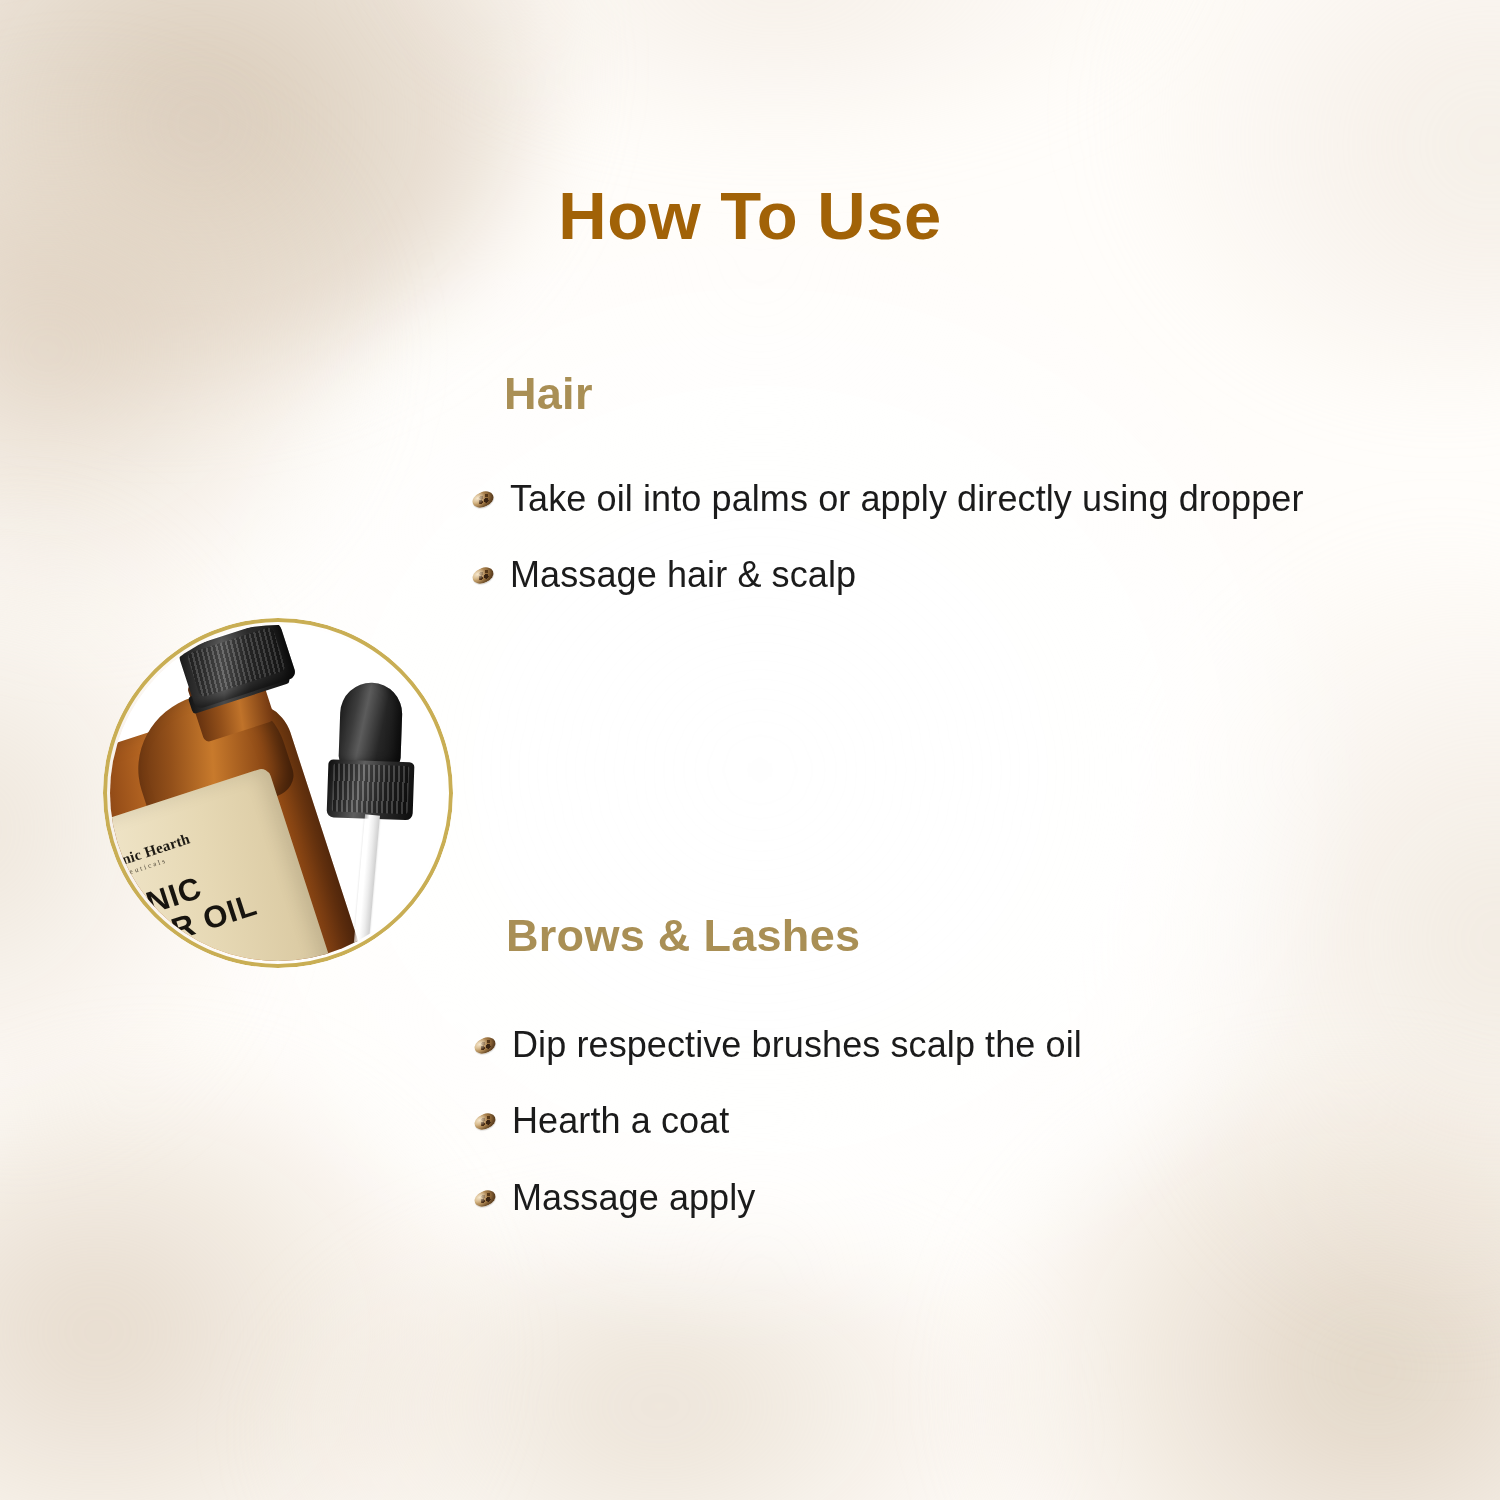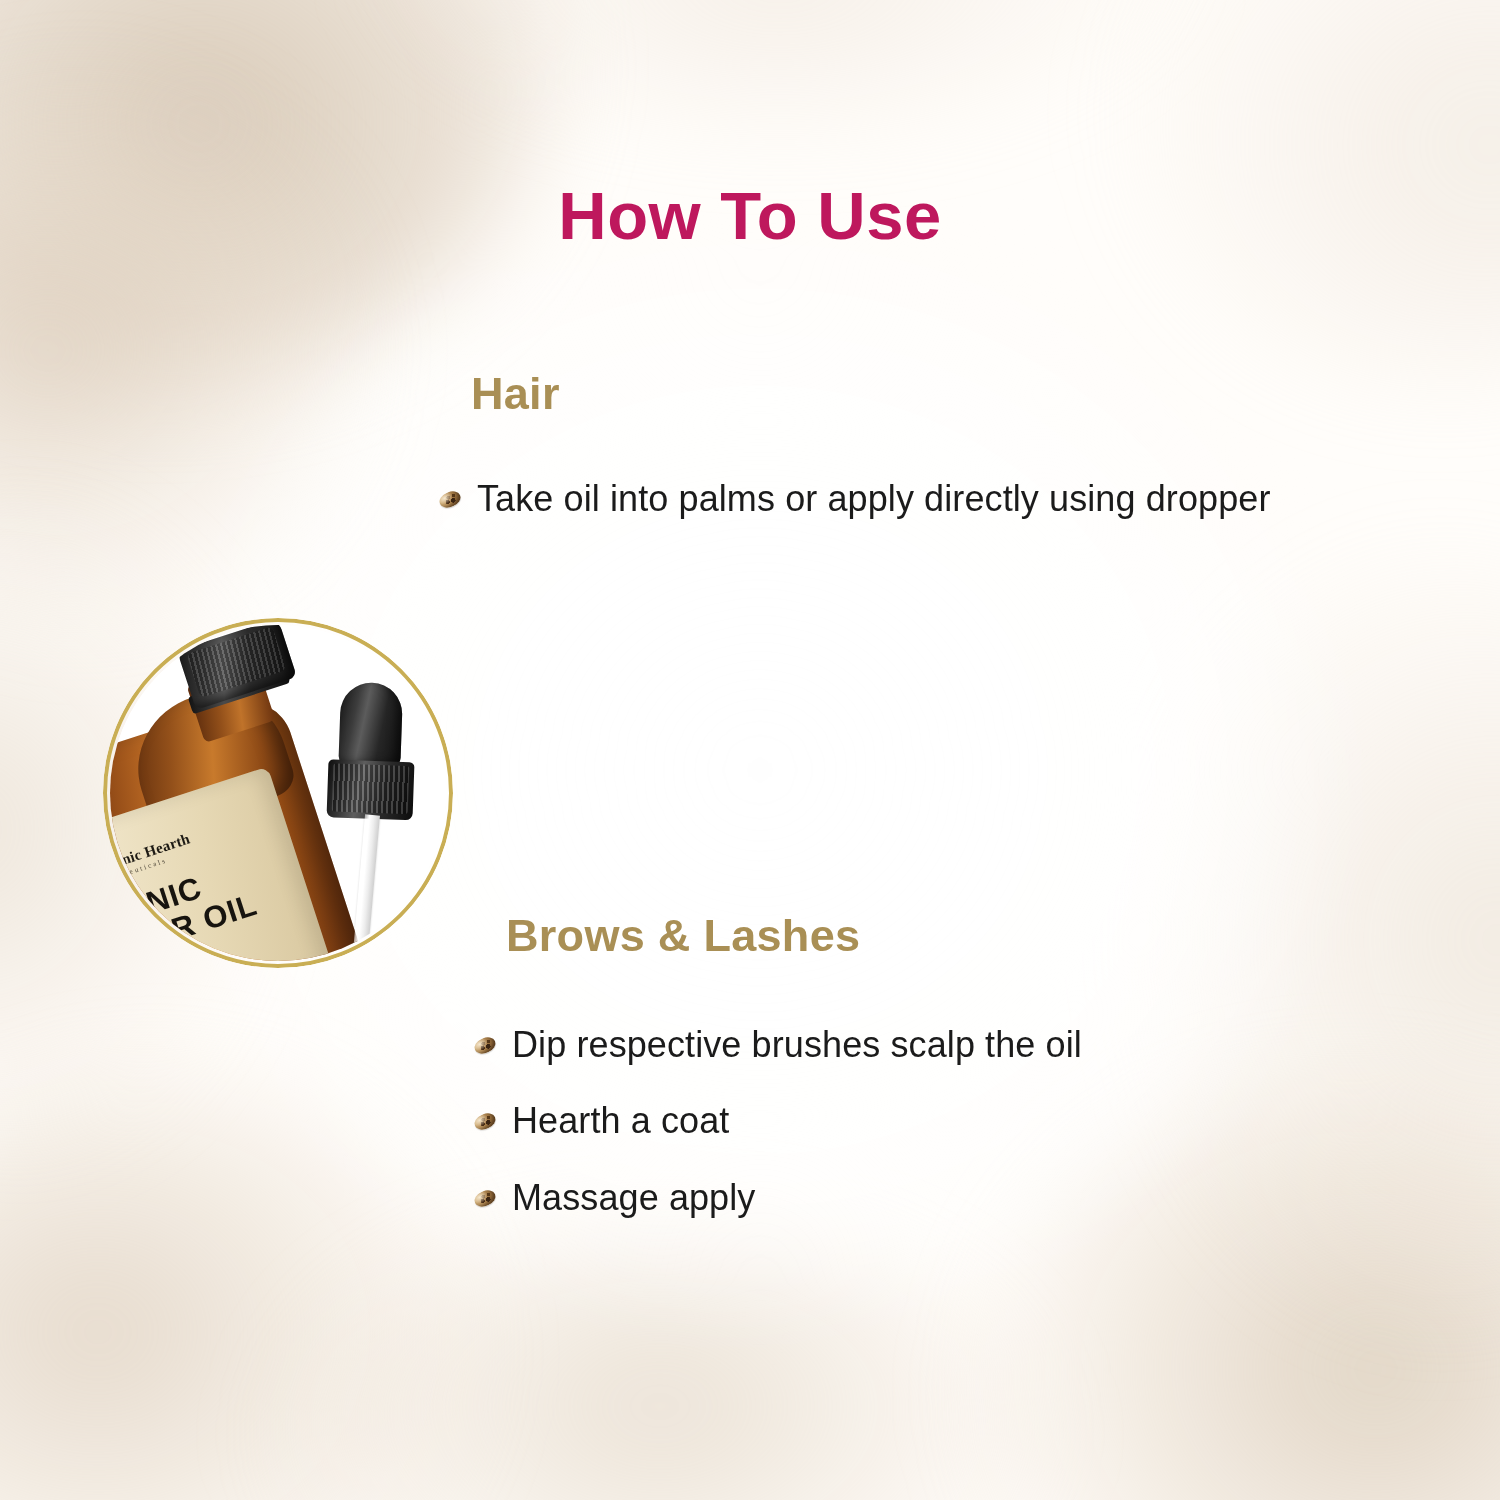--- a/index.html
+++ b/index.html
@@ -61,21 +61,21 @@
 
   
   .page-title {
     position: absolute;
     left: 0; right: 0;
     top: 132px;
     text-align: center;
     font-size: 67px;
     font-weight: 700;
     letter-spacing: .5px;
-    color: #be185d;
+    color: #a16207;
     font-family: "Liberation Sans", sans-serif;
   }
 
   
   .section { position: absolute; }
   #section-hair   { left: 0; top: 300px;  width: 1500px; height: 420px; }
   #section-brows  { left: 0; top: 852px;  width: 1500px; height: 420px; }
 
   
   .medallion {
@@ -237,21 +237,21 @@
     position:absolute; left: 54px; top: 132px;
     width: 15px; height: 168px;
     background: linear-gradient(90deg, rgba(255,255,255,.55) 0%, #ffffff 30%, #ededed 62%, #cfcfcf 100%);
     border-radius: 0 0 7px 7px;
     transform: rotate(3deg);
     box-shadow: 0 0 2px rgba(0,0,0,.18);
   }
 
   
   .text-col { position: absolute; }
-  #hair-text  { left: 471px; top: 68px;  width: 960px; }
+  #hair-text  { left: 504px; top: 68px;  width: 960px; }
   #brows-text { left: 506px; top: 58px;  width: 960px; }
 
   .section-heading {
     font-size: 45px;
     font-weight: 700;
     color: #a98f55;
     letter-spacing: .3px;
     margin: 0 0 58px 0;
     font-family: "Liberation Sans", sans-serif;
   }
@@ -352,20 +352,24 @@
       <div class="medallion-ring"></div>
     </div>
 
     <div class="text-col" id="hair-text">
       <h2 class="section-heading">Hair</h2>
       <ul class="bullet-list">
         <li class="bullet-item">
           <span class="bean-icon"></span>
           <span class="bullet-text">Take oil into palms or apply directly using dropper</span>
         </li>
+        <li class="bullet-item">
+          <span class="bean-icon"></span>
+          <span class="bullet-text">Massage hair &amp; scalp</span>
+        </li>
       </ul>
     </div>
   </div>
 
   <div class="section" id="section-brows">
 
     <div class="text-col" id="brows-text">
       <h2 class="section-heading">Brows &amp; Lashes</h2>
       <ul class="bullet-list">
         <li class="bullet-item">

